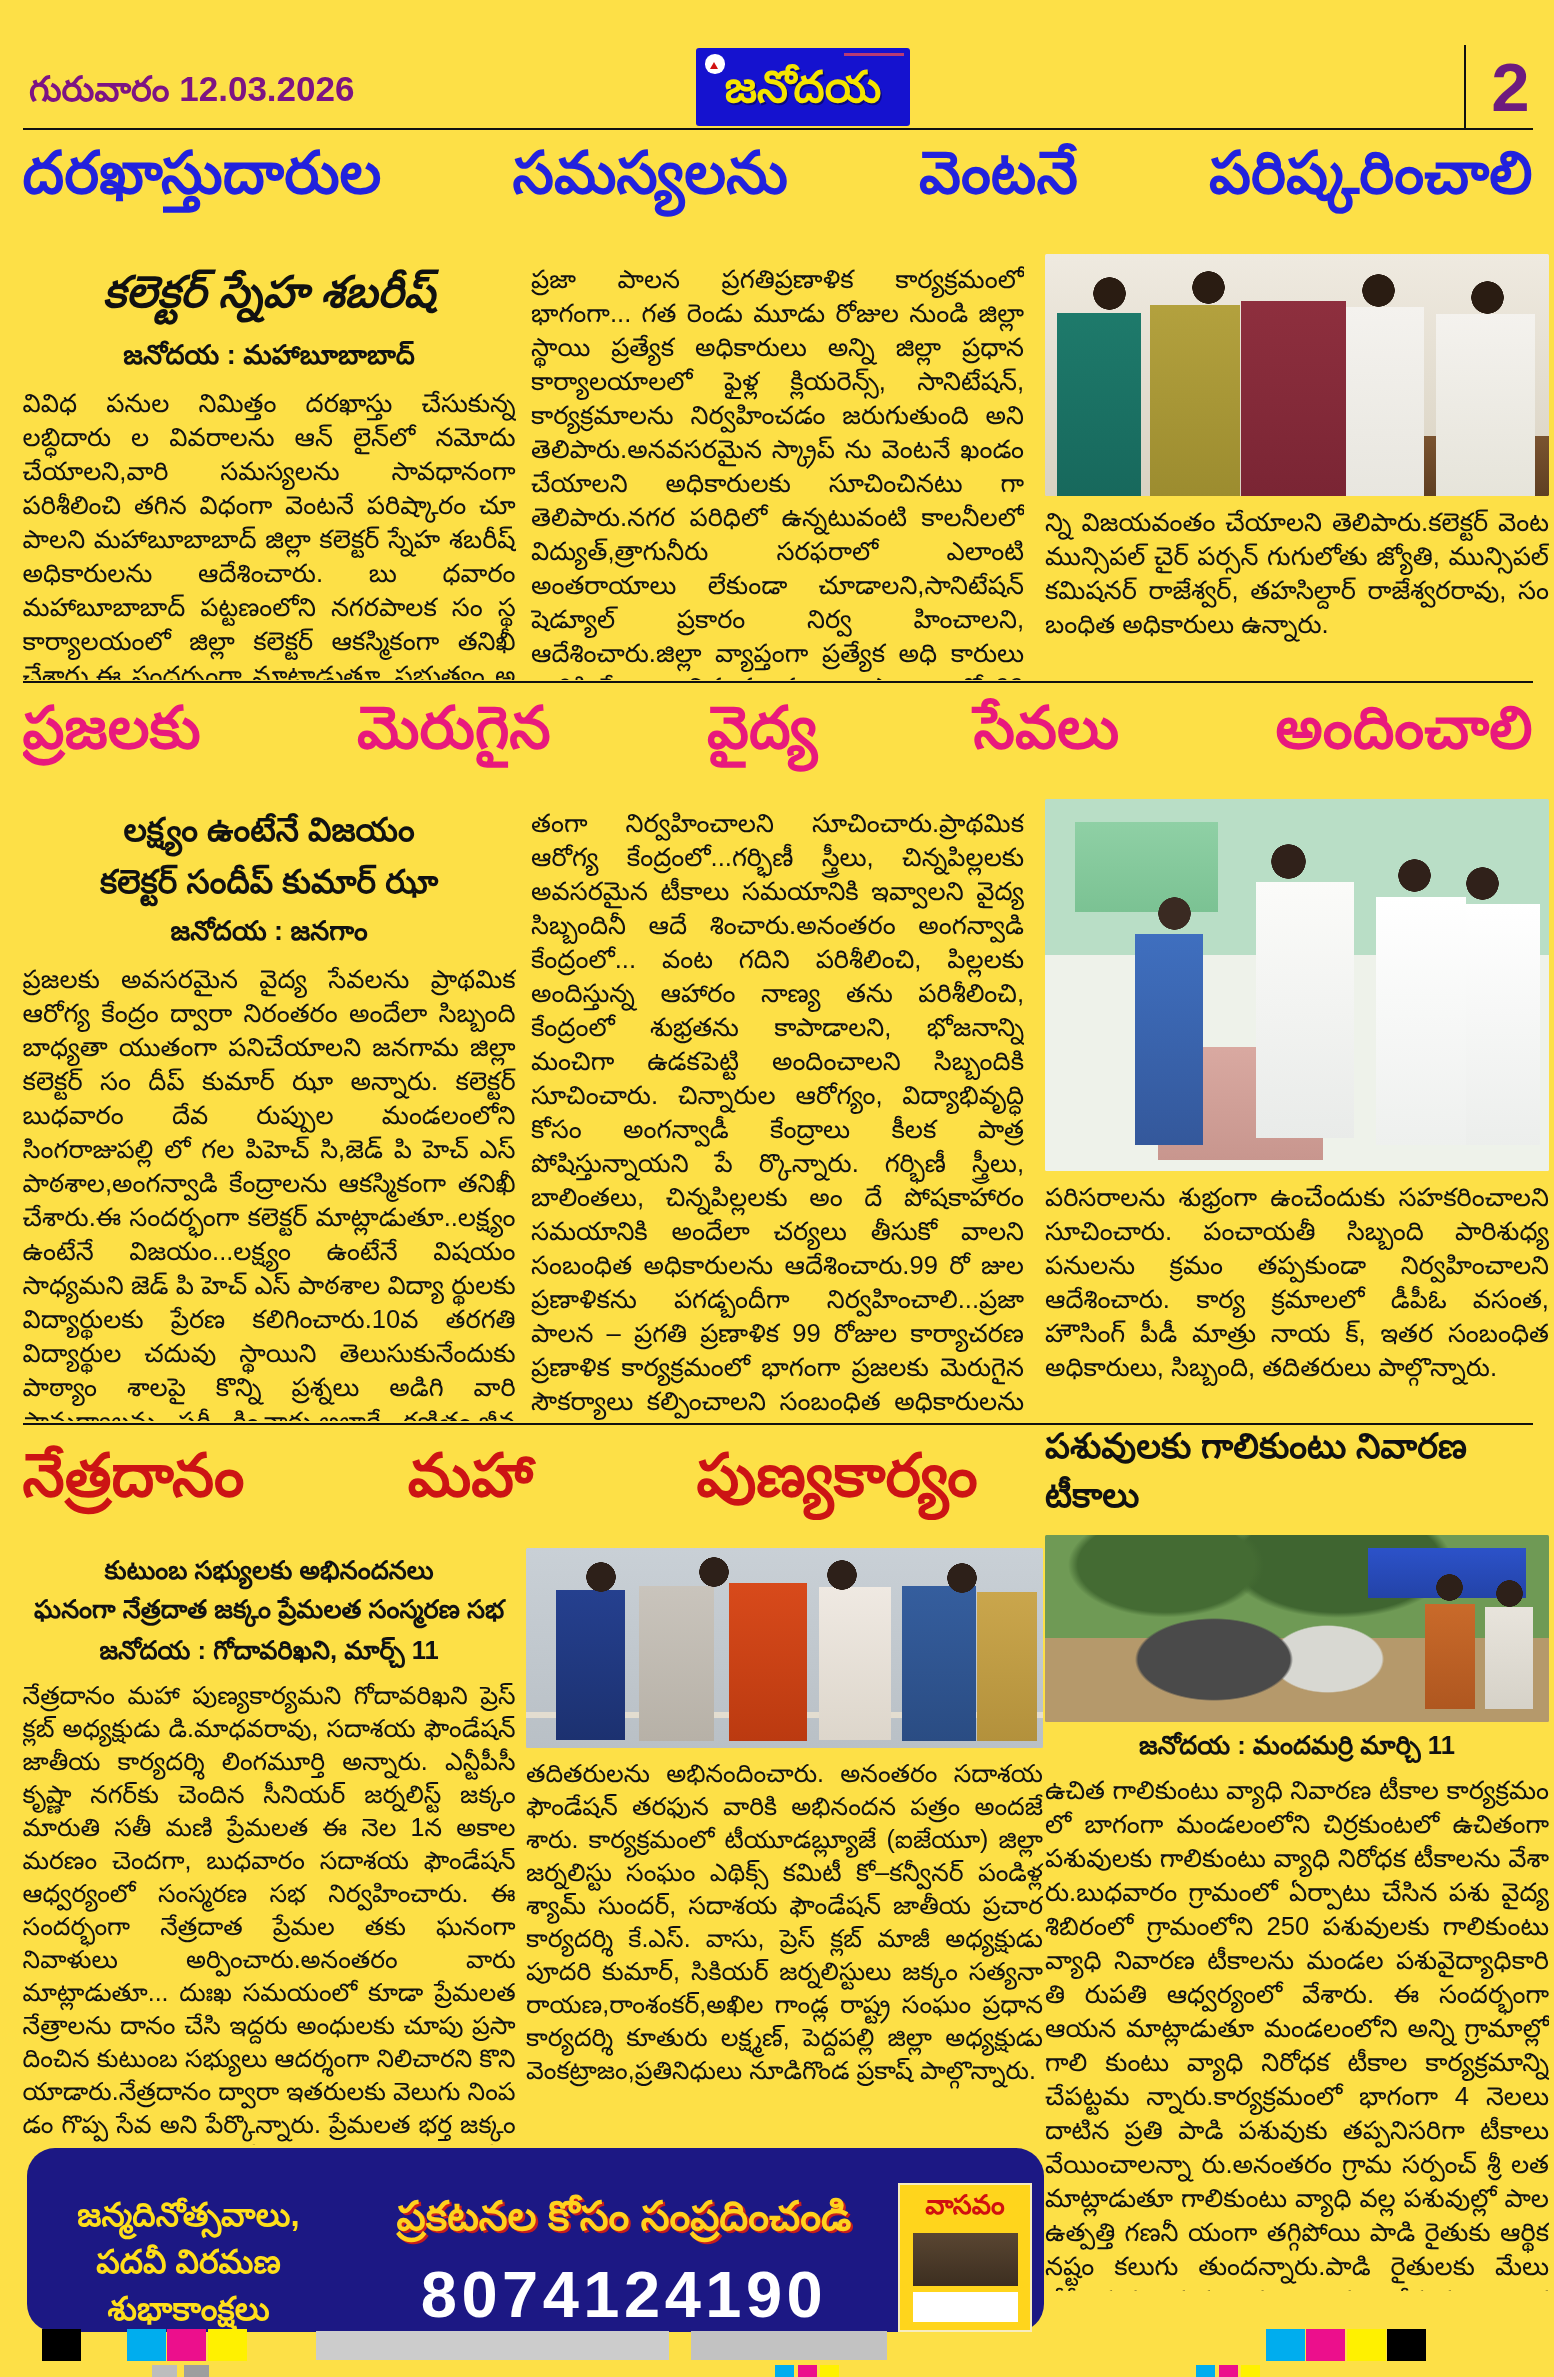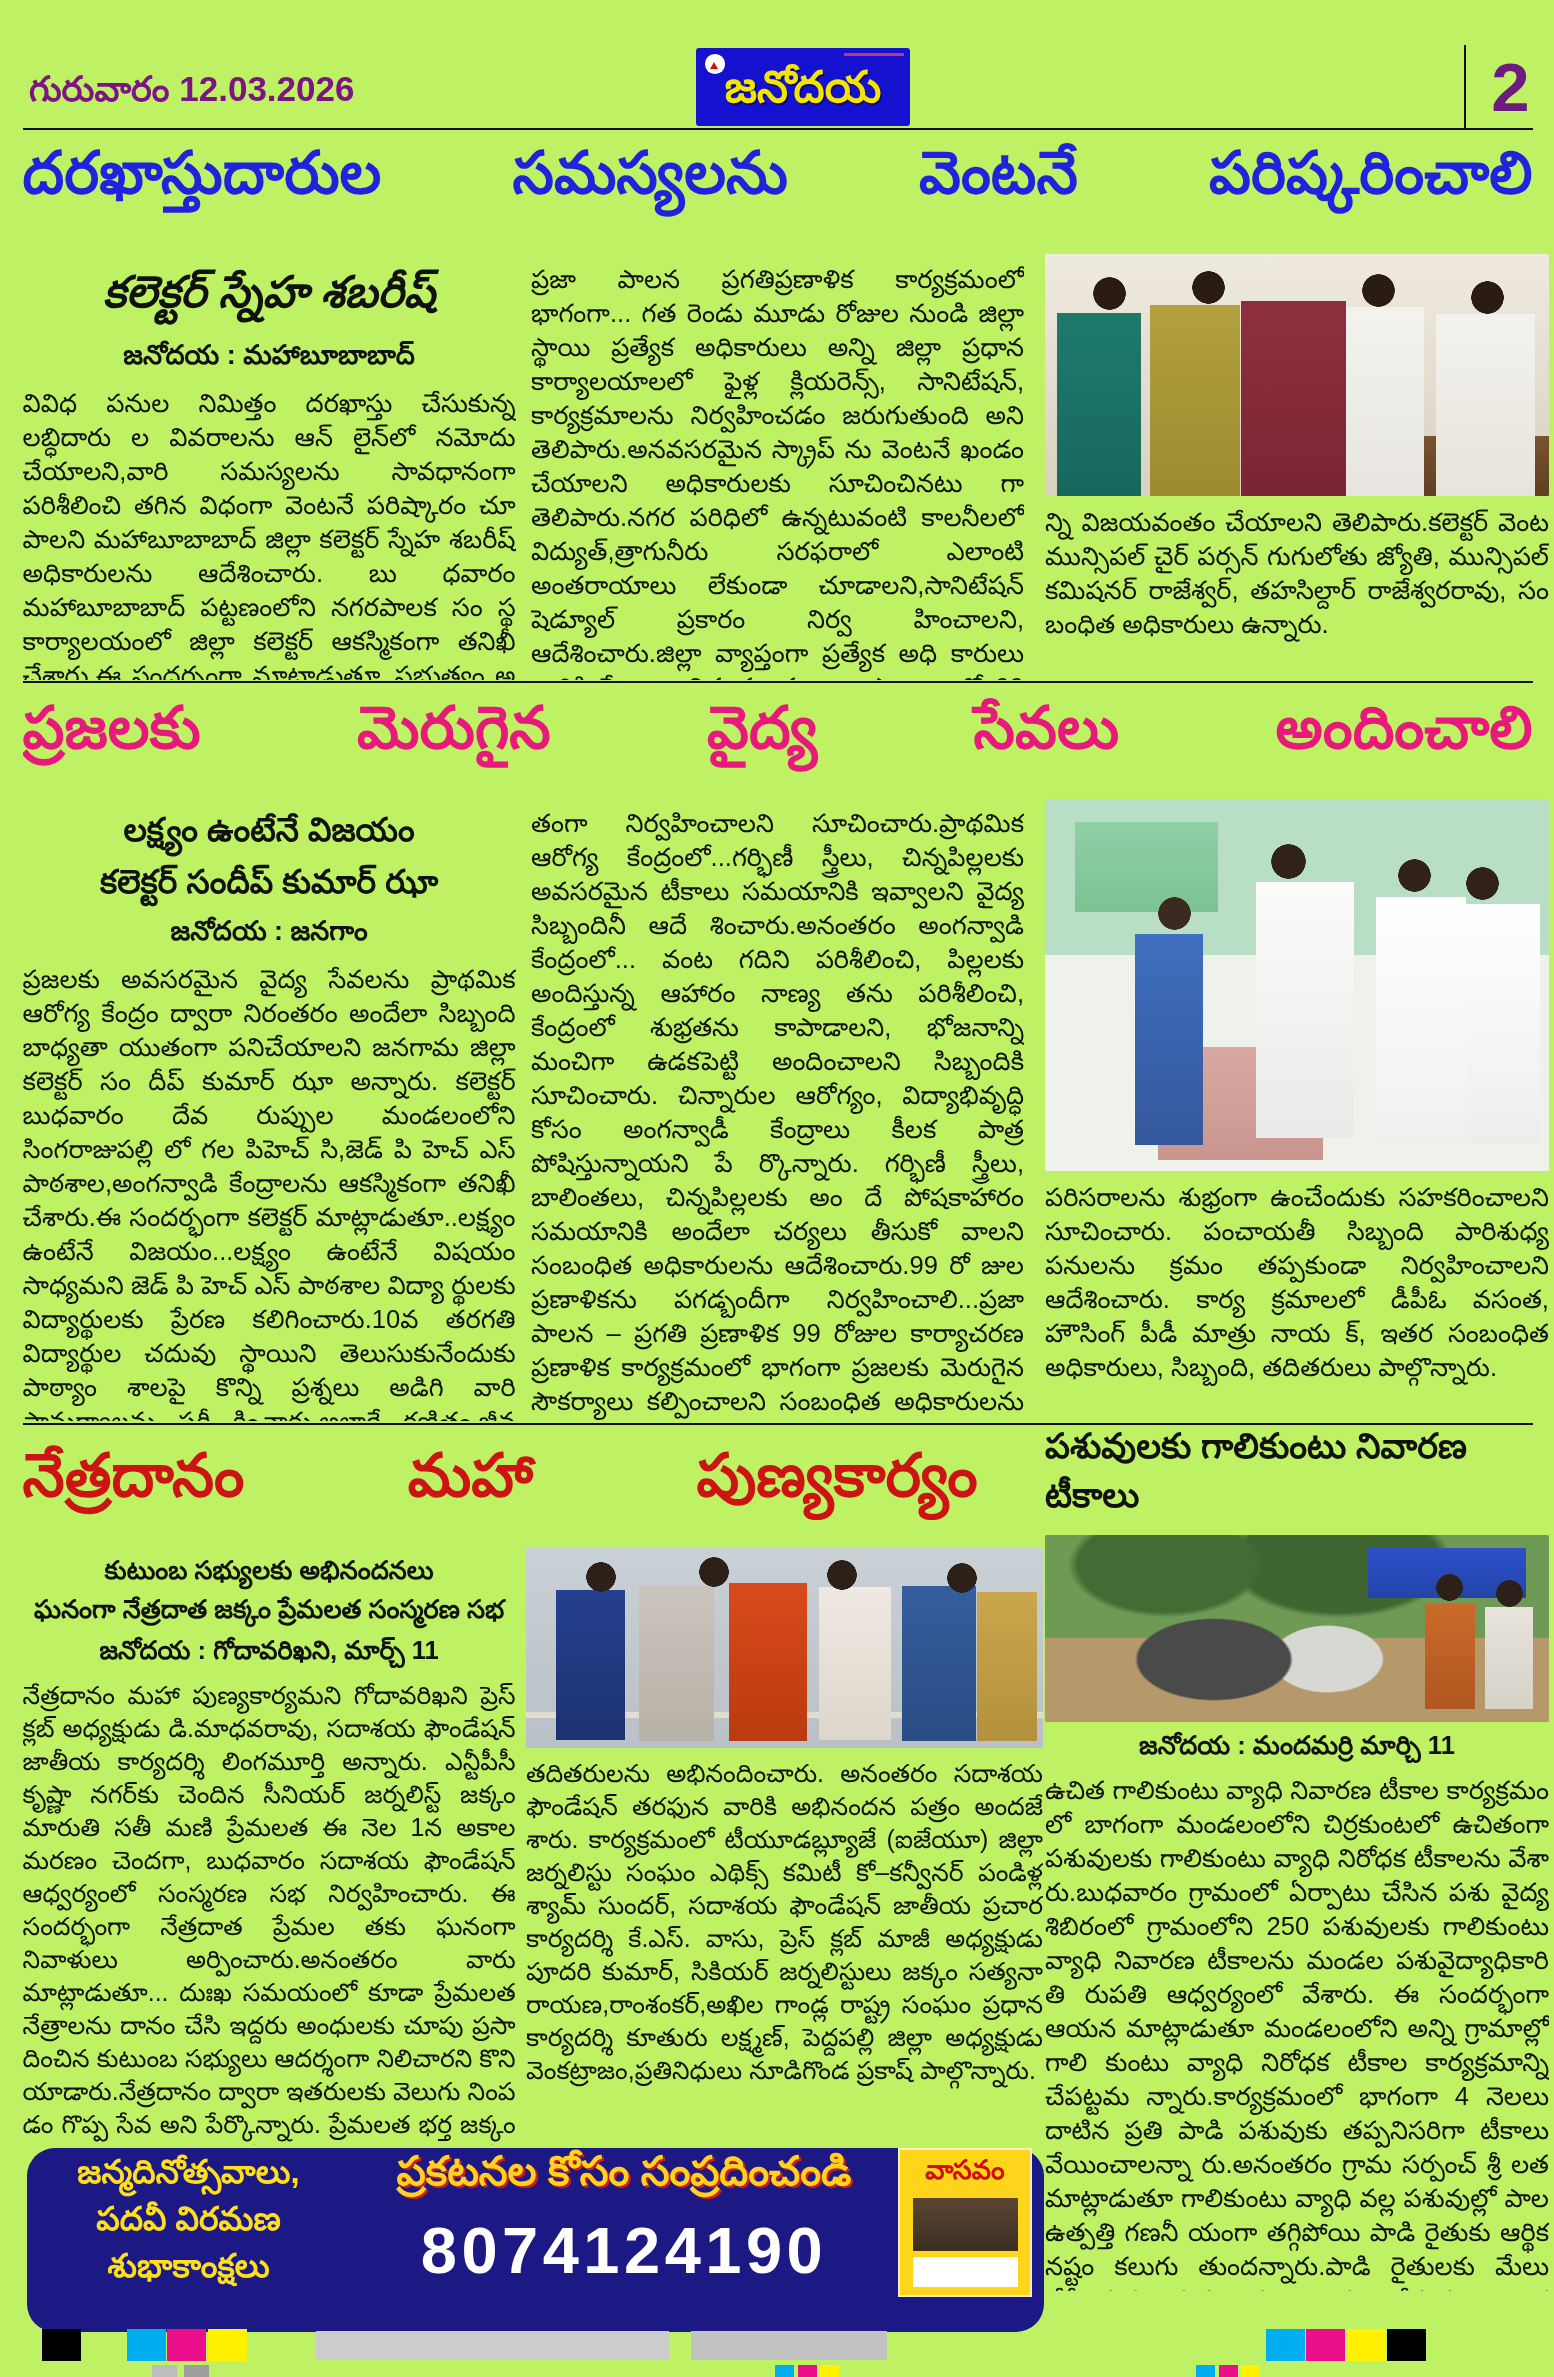--- a/index.html
+++ b/index.html
@@ -1,17 +1,17 @@
 <!DOCTYPE html>
 <html lang="te" style="font-size:12px"><head>
 <meta charset="utf-8">
 <style>
   html,body{margin:0;padding:0;background:#ffffff;}
   .page{
-    position:relative;width:1555px;height:2377px;margin:0 auto;background:#bef264;
+    position:relative;width:1555px;height:2377px;margin:0 auto;background:#fde047;
     font-family:"Liberation Sans","DejaVu Sans",sans-serif;color:#111;overflow:hidden;
   }
   
   .date{position:absolute;left:29px;top:69px;font-size:35px;font-weight:bold;color:#7d1483;}
   .logo{position:absolute;left:679px;top:48px;width:214px;height:78px;background:#1512cf;border-radius:3px;margin-left:17px;}
   .logo-title{position:absolute;left:0;right:0;top:13.5px;text-align:center;font-size:44px;font-weight:bold;color:#f5e400;text-shadow:1.5px 1.5px 0 #0a0880;}
   .logo-emblem{position:absolute;left:9px;top:6px;width:19.6px;height:19.6px;border-radius:50%;background:#ffffff;}
   .logo-emblem:after{content:"";position:absolute;left:5.3px;top:7.5px;border-left:4.5px solid transparent;border-right:4.5px solid transparent;border-bottom:7.5px solid #d01010;}
   .logo-topline{position:absolute;right:6px;top:4.5px;width:60px;height:3.8px;background:#ff4d4d;opacity:.7;}
   .pg-divider{position:absolute;left:1464px;top:45px;width:2.3px;height:84px;background:#111;}
@@ -98,21 +98,21 @@
       radial-gradient(ellipse closest-side,#d8d8d2 96%,transparent),
       linear-gradient(#c96a2a,#af5720),
       linear-gradient(#e8e4dc,#d6d2c8),
       linear-gradient(#2c52c9,#2343a8),
       radial-gradient(closest-side,#446b33 90%,transparent),
       radial-gradient(closest-side,#3f6530 90%,transparent),
       linear-gradient(#6f9a55 0 55%,#b5996b 55%);
     background-position:391px 39px,451px 45px,90px 83px,226px 90px,380px 69px,440px 72px,323px 13.5px,22.6px -22.6px,181px -30px,0 0;
     background-size:27px 27px,27px 27px,158px 83px,113px 68px,50px 105px,48px 102px,158px 50px,196px 105px,226px 113px,100% 100%;}
   
-  .ad{position:absolute;left:27px;top:2148px;width:1017px;height:184px;background:#1c1884;display:flex;align-items:flex-start;border-radius:28px;}
+  .ad{position:absolute;left:27px;top:2148px;width:1017px;height:184px;background:#1c1884;display:flex;align-items:flex-end;border-radius:28px;}
   .ad-left{width:323px;text-align:center;color:#ffdf1b;font-size:33px;font-weight:bold;line-height:47px;}
   .ad-center{flex:1;text-align:center;}
   .ad-heading{font-size:41px;font-weight:bold;color:#ffd21e;text-shadow:2.3px 2.3px 0 #c81d1d;margin-bottom:7.5px;}
   .ad-phone{font-size:65px;font-weight:bold;color:#ffffff;letter-spacing:4.5px;}
   .ad-mag{width:134px;height:149px;margin-right:12px;background:#ffd51c;border:2.3px solid #f7ecc0;box-sizing:border-box;text-align:center;flex:0 0 auto;}
   .ad-mag-title{font-size:27px;font-weight:bold;color:#d01010;margin-top:4.5px;}
   .ad-mag-img{margin:6px auto 0;width:105px;height:53px;background:linear-gradient(#5a4632,#3c2e20);}
   .ad-mag-strip{margin:6px auto 0;width:105px;height:30px;background:#ffffff;}
   
   .marks{position:absolute;left:22.6px;top:2329px;width:1510px;height:48px;}

